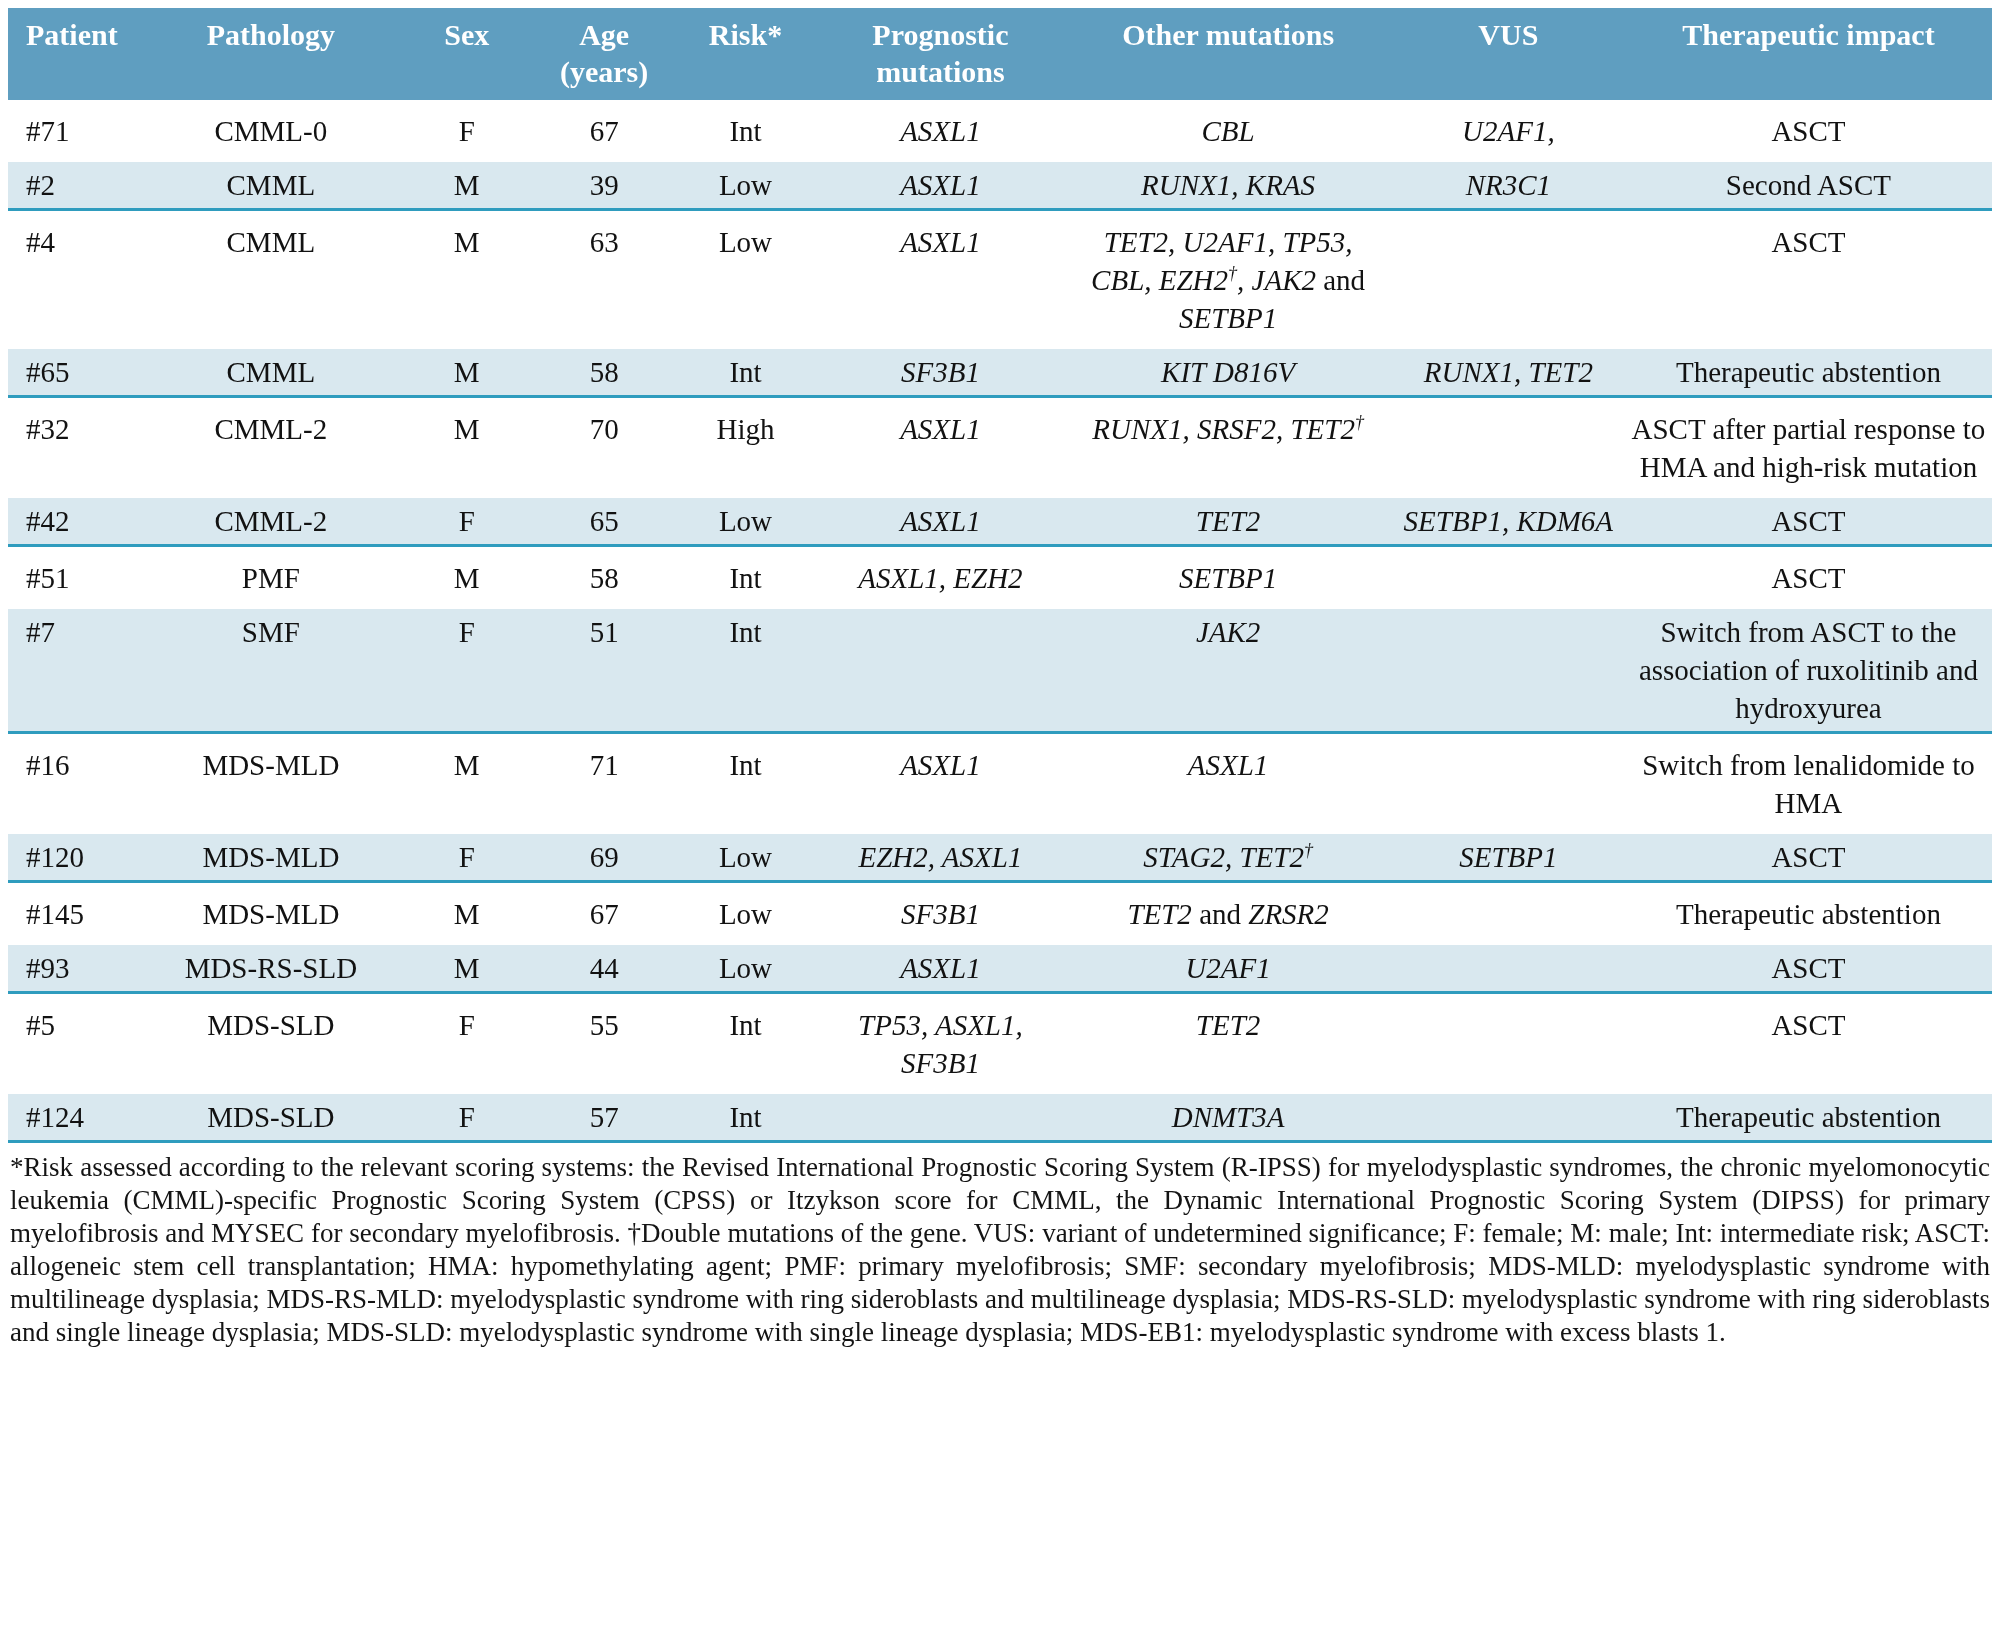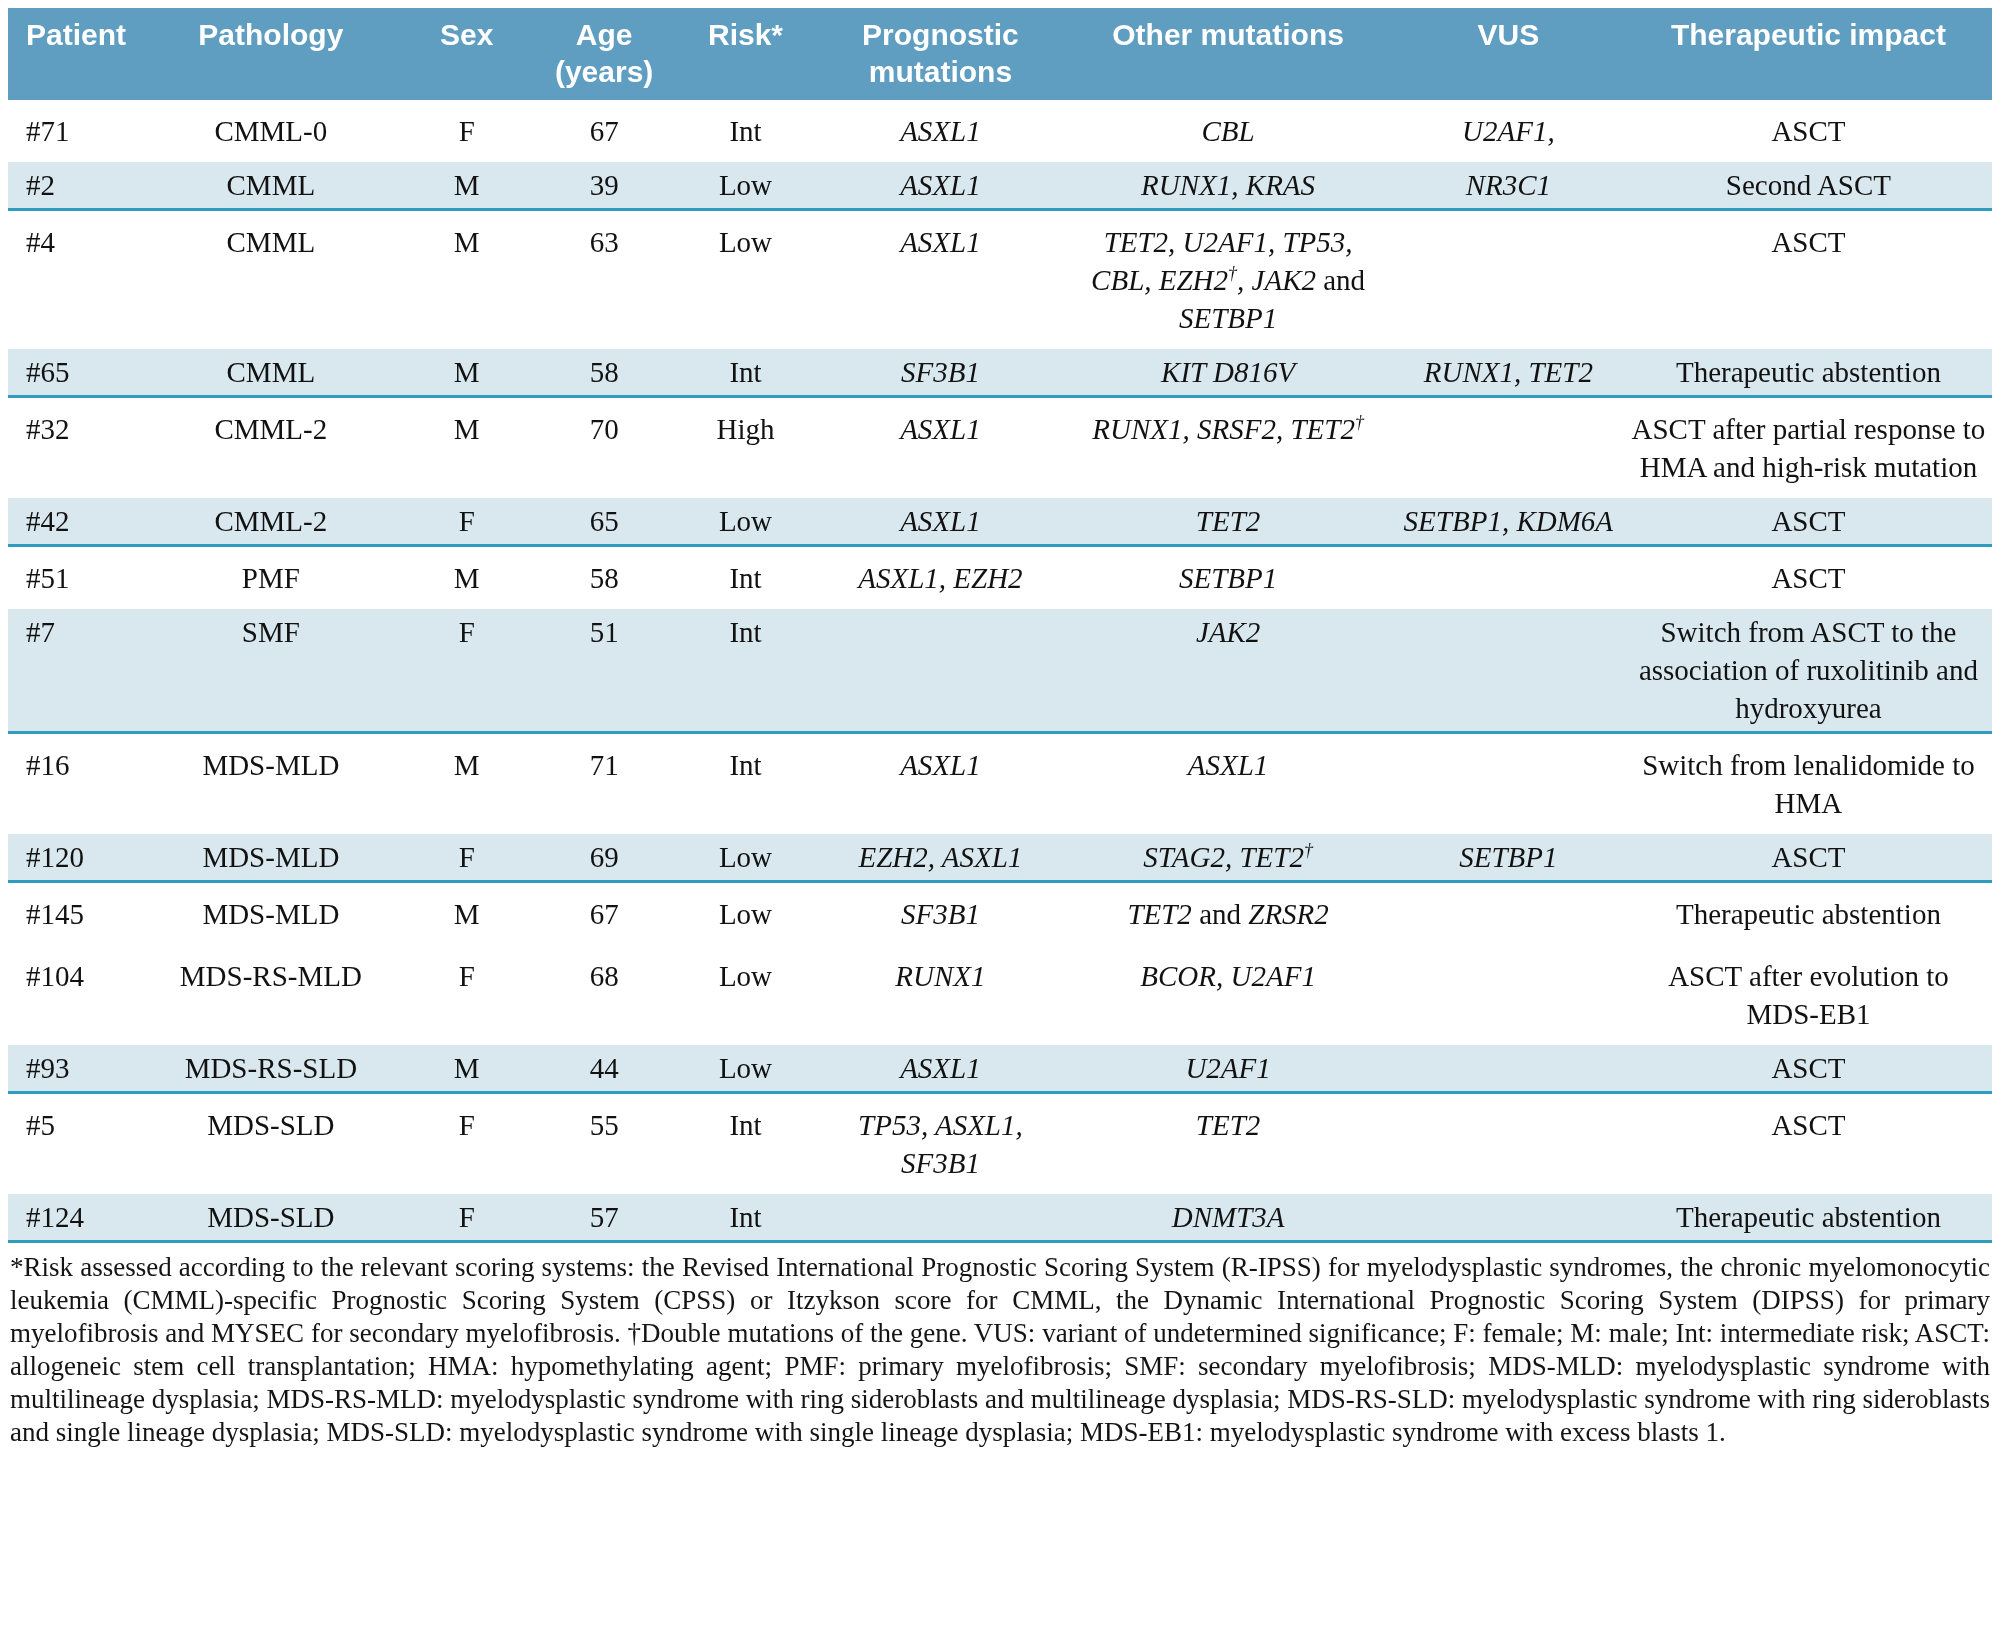--- a/index.html
+++ b/index.html
@@ -15,21 +15,21 @@
     padding: 8px 8px 0 8px;
   }
   table.data {
     width: 100%;
     border-collapse: collapse;
     table-layout: fixed;
   }
   thead th {
     background: #5f9ec0;
     color: #ffffff;
-    font-family: Liberation Sans, sans-serif;
+    font-family: Liberation Serif, serif;
     font-weight: bold;
     font-size: 30px;
     line-height: 37px;
     vertical-align: top;
     text-align: center;
     padding: 8px 6px 10px 6px;
   }
   thead th.col-patient { text-align: left; padding-left: 18px; }
   tbody td {
     font-size: 29px;
@@ -211,31 +211,20 @@
           <td class="c-patient">#145</td>
           <td class="c-pathology">MDS-MLD</td>
           <td class="c-sex">M</td>
           <td class="c-age">67</td>
           <td class="c-risk">Low</td>
           <td class="c-prognostic">SF3B1</td>
           <td class="c-other">TET2<span class="rm"> and </span>ZRSR2</td>
           <td class="c-vus"></td>
           <td class="c-impact">Therapeutic abstention</td>
         </tr>
-        <tr class="white">
-          <td class="c-patient">#104</td>
-          <td class="c-pathology">MDS-RS-MLD</td>
-          <td class="c-sex">F</td>
-          <td class="c-age">68</td>
-          <td class="c-risk">Low</td>
-          <td class="c-prognostic">RUNX1</td>
-          <td class="c-other">BCOR, U2AF1</td>
-          <td class="c-vus"></td>
-          <td class="c-impact">ASCT after evolution to MDS-EB1</td>
-        </tr>
         <tr class="blue">
           <td class="c-patient">#93</td>
           <td class="c-pathology">MDS-RS-SLD</td>
           <td class="c-sex">M</td>
           <td class="c-age">44</td>
           <td class="c-risk">Low</td>
           <td class="c-prognostic">ASXL1</td>
           <td class="c-other">U2AF1</td>
           <td class="c-vus"></td>
           <td class="c-impact">ASCT</td>

